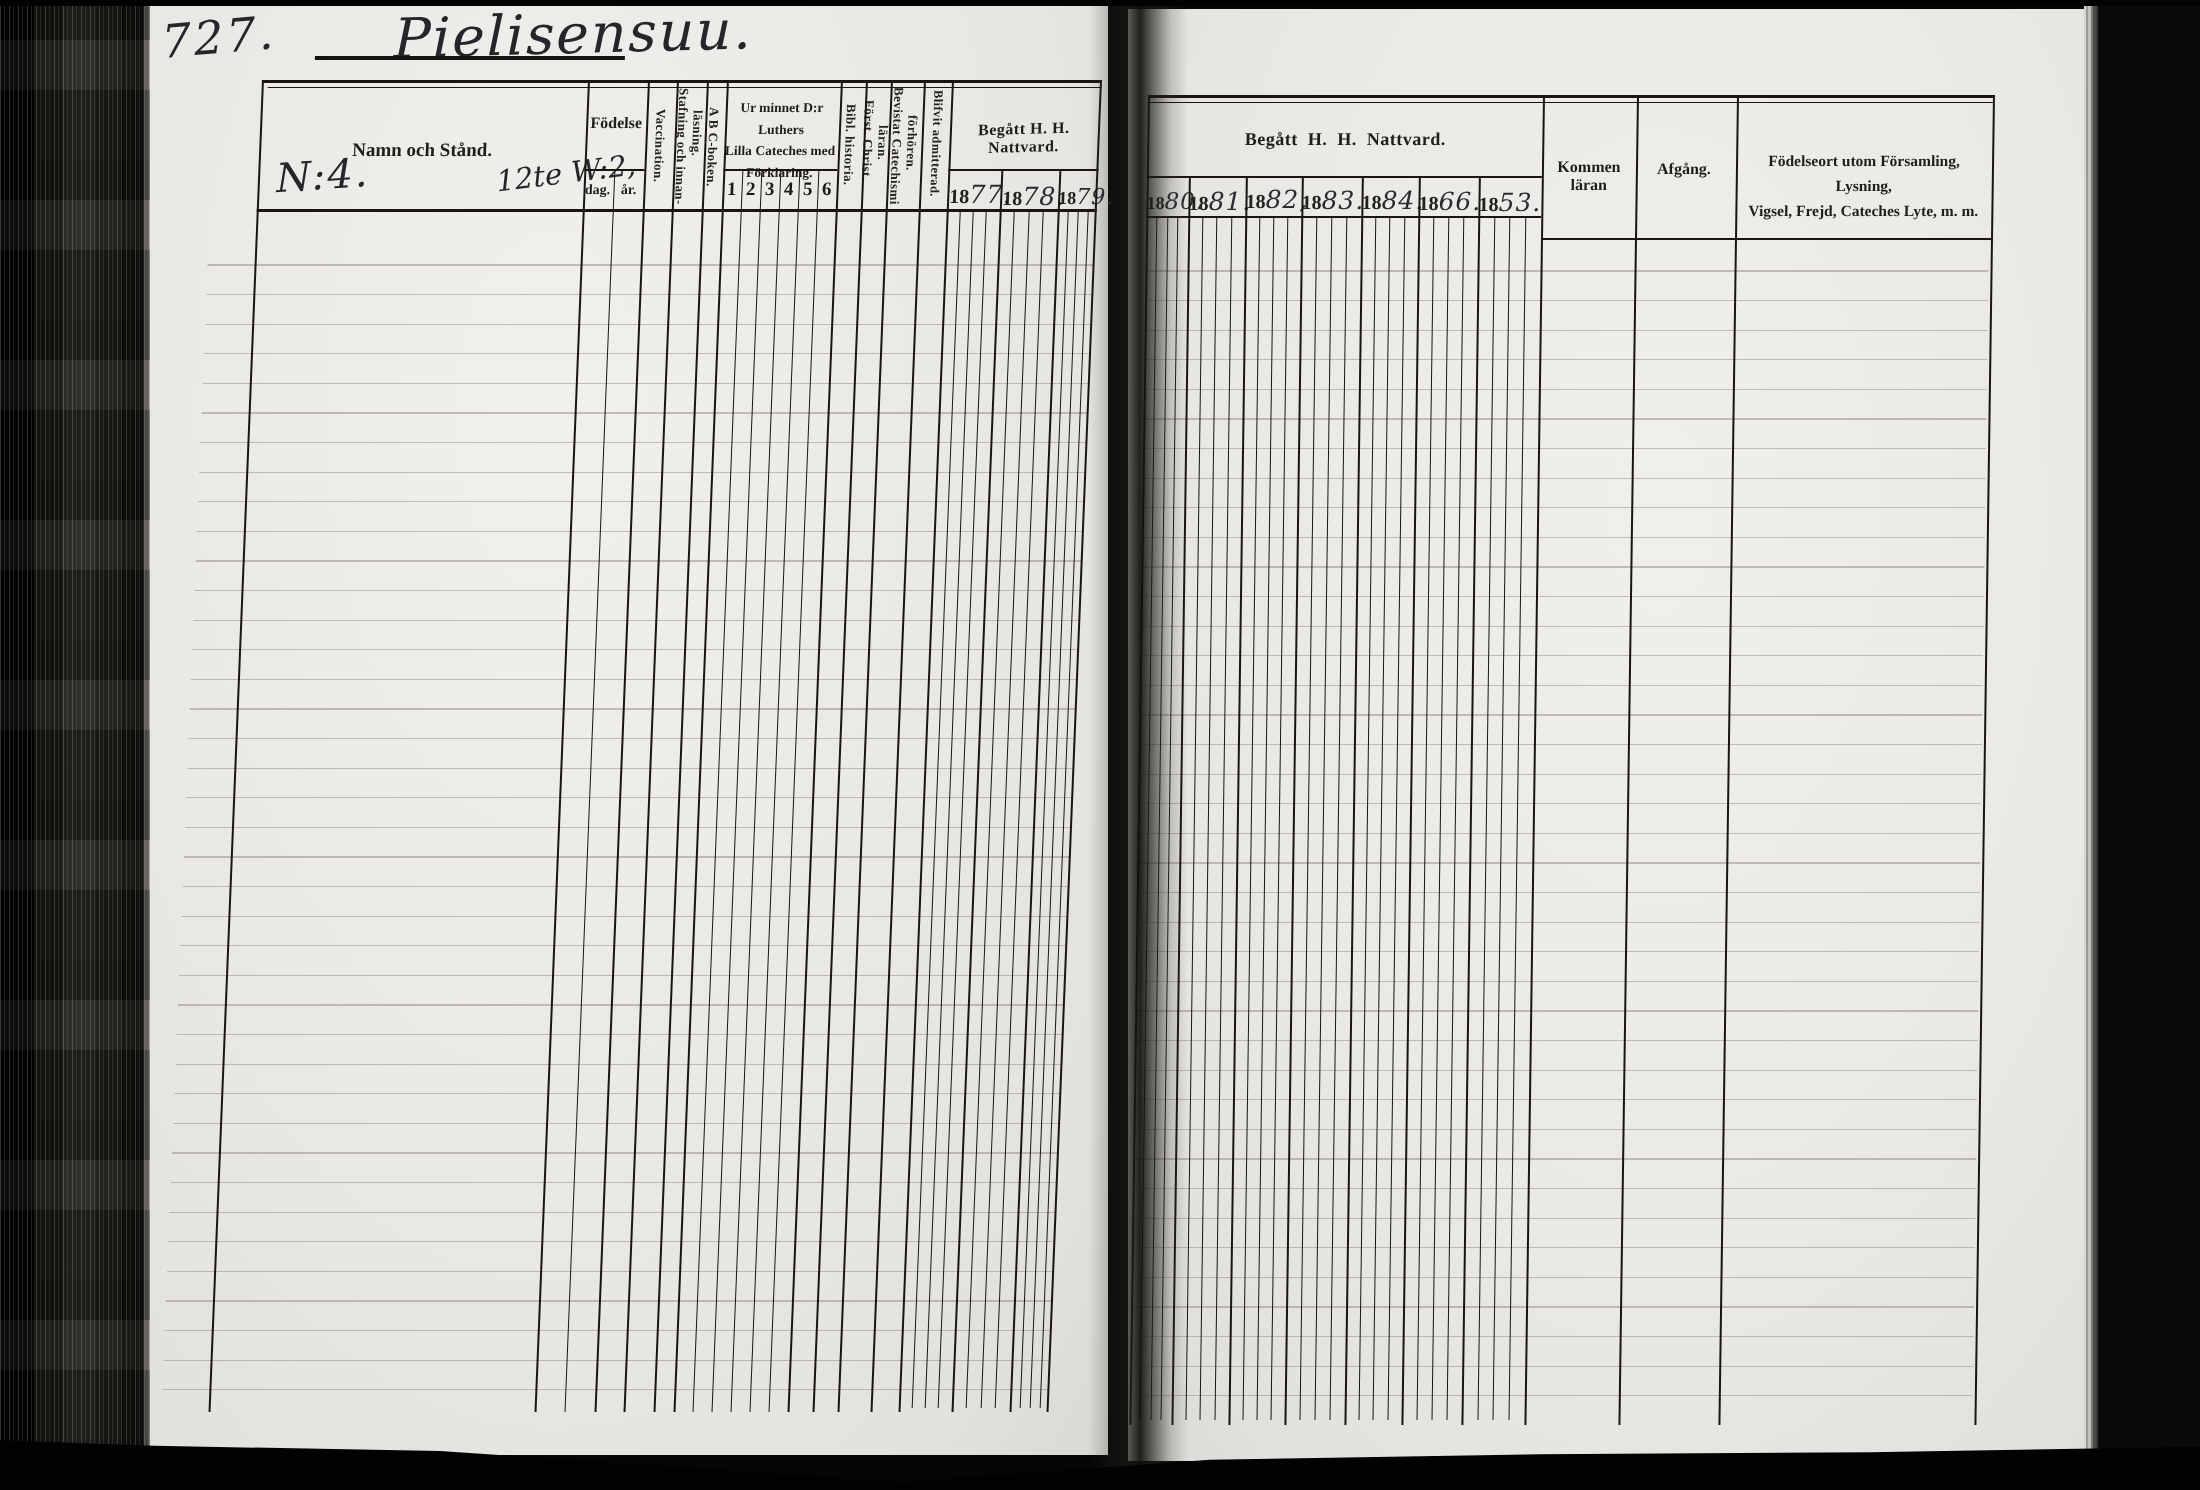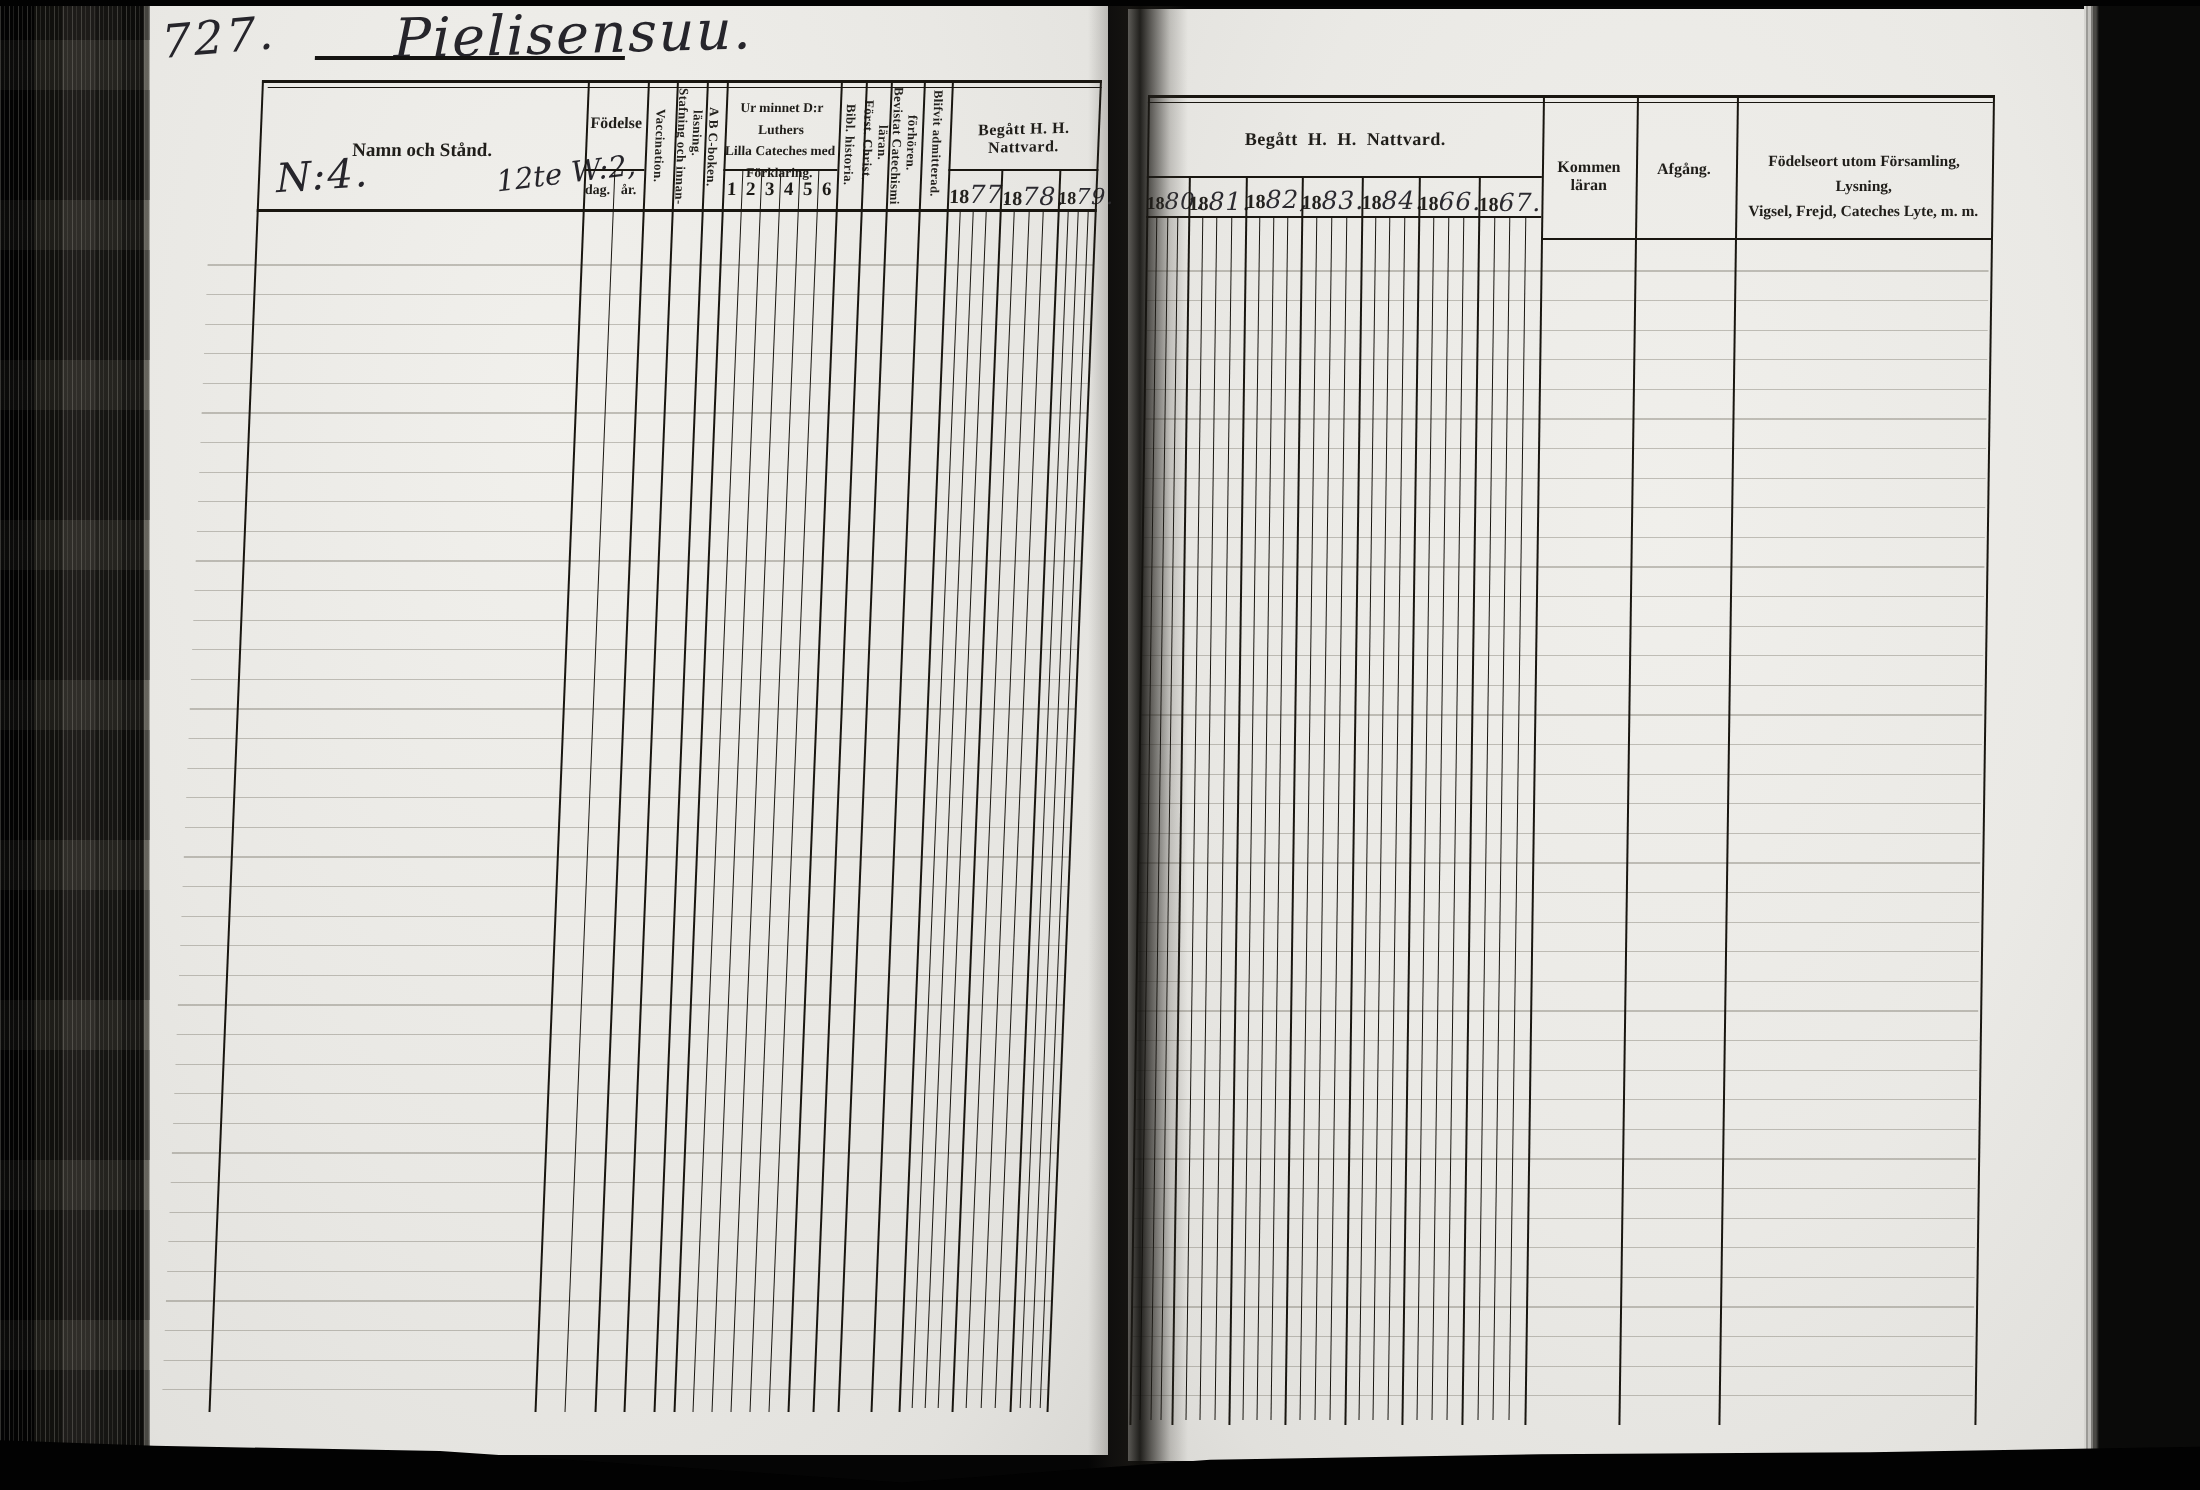--- a/index.html
+++ b/index.html
@@ -153,21 +153,21 @@
     <div class="ycell" style="left:1303px;top:186px;width:60px;text-align:center;">
       <span class="yp">18</span><span class="ys">83.</span>
     </div>
     <div class="ycell" style="left:1363px;top:186px;width:57px;text-align:center;">
       <span class="yp">18</span><span class="ys">84.</span>
     </div>
     <div class="ycell" style="left:1420px;top:187px;width:60px;text-align:center;">
       <span class="yp">18</span><span class="ys">66.</span>
     </div>
     <div class="ycell" style="left:1480px;top:188px;width:63px;text-align:center;">
-      <span class="yp">18</span><span class="ys">67.</span>
+      <span class="yp">18</span><span class="ys">53.</span>
     </div>
 
     <div class="lbl" style="left:1543px;top:158px;width:94px;font-size:16px;">Kommen läran</div>
     <div class="lbl" style="left:1637px;top:160px;width:96px;font-size:16px;">Afgång.</div>
     <div class="lbl" style="left:1740px;top:148px;width:250px;font-size:15.5px;line-height:25px;">
       <span>Födelseort utom Församling, Lysning,</span><br>
       <span>Vigsel, Frejd, Cateches Lyte, m. m.</span>
     </div>
   <div class="hl" style="left: 1148px; top: 95px; width: 845px; height: 2.6px;"></div>
       <div class="hl" style="left: 1148px; top: 101.5px; width: 845px; height: 1.2px;"></div>

